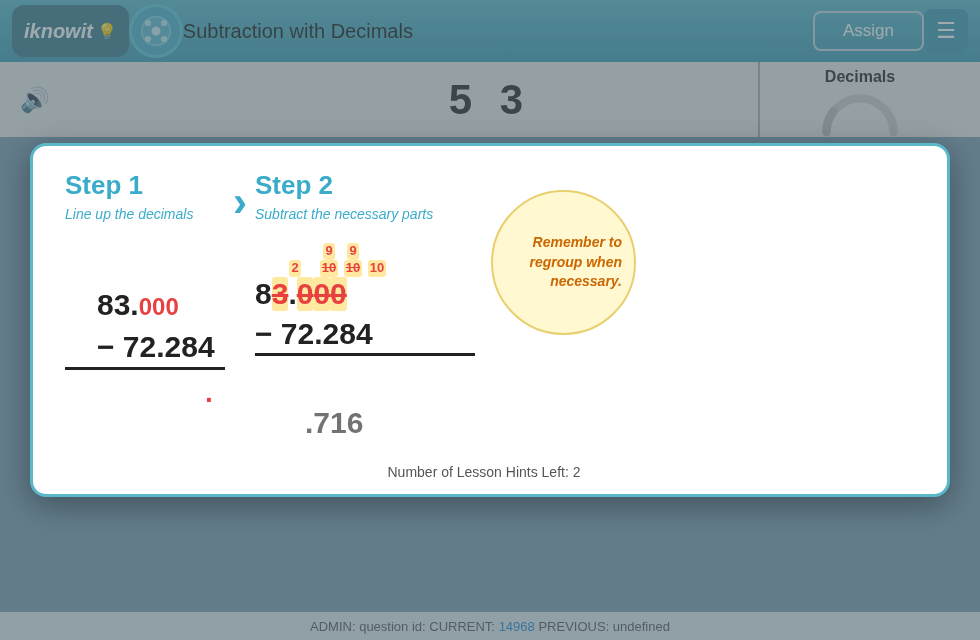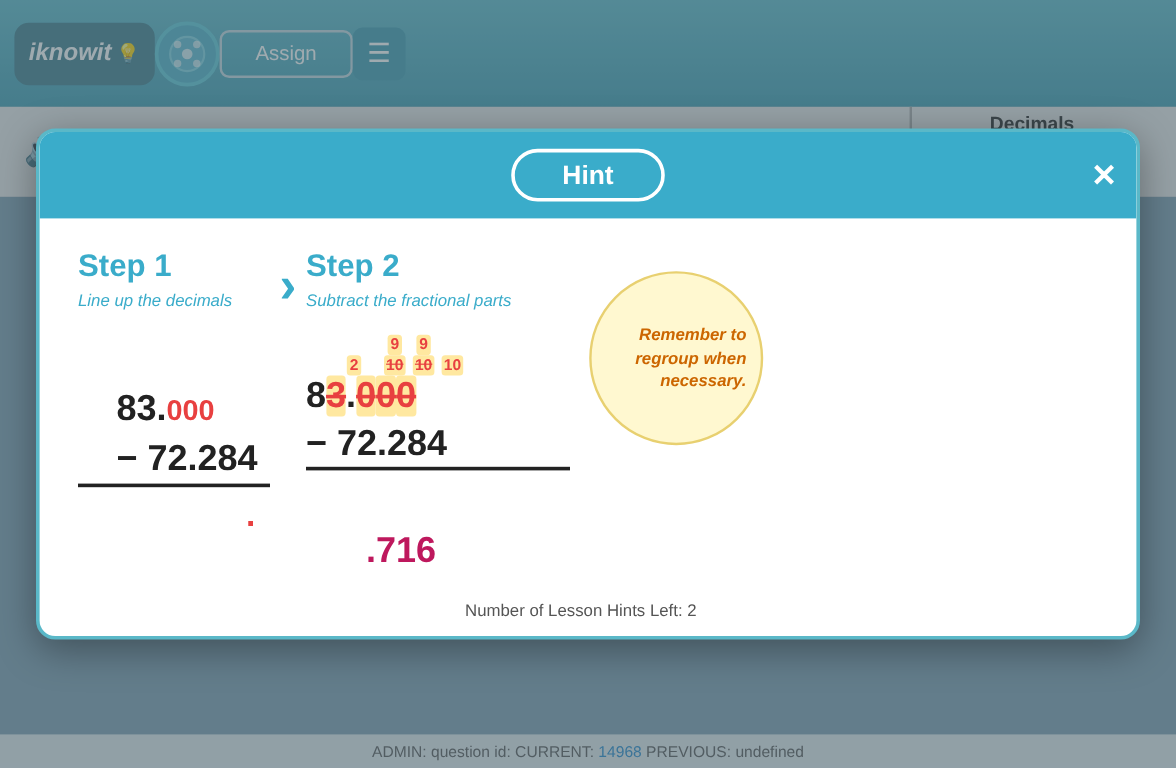--- a/index.html
+++ b/index.html
@@ -10,21 +10,21 @@
       background: #7a9baf;
       overflow: hidden;
       position: relative;
     }
 
     
     .header {
       display: flex;
       align-items: center;
       background: linear-gradient(to bottom, #5ab8c8, #3a9ab0);
-      height: 89px;
+      height: 62px;
       padding: 0 12px;
     }
     .logo-box {
       background: #3a7a8a;
       border-radius: 12px;
       padding: 6px 12px;
       display: flex;
       align-items: center;
       justify-content: center;
       height: 52px;
@@ -333,44 +333,41 @@
   <div class="film-icon">
     <svg viewBox="0 0 36 36" fill="none">
       <circle cx="18" cy="18" r="16" fill="#5ab8d0" stroke="#7ad0e0" stroke-width="2"></circle>
       <circle cx="18" cy="18" r="5" fill="#fff" opacity="0.7"></circle>
       <circle cx="9" cy="9" r="3.5" fill="#fff" opacity="0.6"></circle>
       <circle cx="27" cy="9" r="3.5" fill="#fff" opacity="0.6"></circle>
       <circle cx="9" cy="27" r="3.5" fill="#fff" opacity="0.6"></circle>
       <circle cx="27" cy="27" r="3.5" fill="#fff" opacity="0.6"></circle>
     </svg>
   </div>
+  <span class="lesson-title">Subtraction with Decimals</span>
   <button class="assign-btn">Assign</button>
   <button class="hamburger-btn">☰</button>
 </div>
 
 <div class="sub-header">
   <button class="speaker-btn">🔊</button>
   <span class="question-number">5 3</span>
   <div class="divider-line"></div>
   <div class="progress-section">
     <span class="progress-label">Decimals</span>
     <svg class="progress-arc" width="100" height="56" viewBox="0 0 100 56">
       <path d="M10,50 A40,40 0 0,1 90,50" fill="none" stroke="#ccc" stroke-width="10" stroke-linecap="round"></path>
       <path d="M10,50 A40,40 0 0,1 90,50" fill="none" stroke="#bbb" stroke-width="10" stroke-linecap="round" stroke-dasharray="126" stroke-dashoffset="100"></path>
     </svg>
   </div>
 </div>
 
 <div class="modal-overlay">
   <div class="modal">
 
-    <div class="modal-header">
-      <div class="modal-title-pill">Hint</div>
-      <button class="modal-close">✕</button>
-    </div>
 
     <div class="modal-body">
 
       <div class="step-box">
         <div class="step-heading">Step 1</div>
         <div class="step-desc">Line up the decimals</div>
 
         <div style="margin-top:24px;">
           <div class="math-block">
             <div class="above-row">
@@ -389,21 +386,21 @@
           </div>
         </div>
       </div>
 
       <div class="arrow-box">
         <span class="arrow-symbol">›</span>
       </div>
 
       <div class="step-box" style="min-width:220px;">
         <div class="step-heading">Step 2</div>
-        <div class="step-desc">Subtract the fractional parts</div>
+        <div class="step-desc">Subtract the necessary parts</div>
 
         <div style="margin-top:10px;">
 
           <div style="display:flex;align-items:flex-end;margin-left:10px;margin-bottom:0;min-height:44px;">
 
             <div class="char-col" style="min-width:20px;"></div>
 
             <div class="char-col" style="min-width:20px;">
               <span class="regroup-num">2</span>
             </div>
@@ -433,21 +430,21 @@
             <span style="color:#e84040;text-decoration:line-through;background:#ffe8a0;border-radius:3px;">0</span>
             <span style="color:#e84040;text-decoration:line-through;background:#ffe8a0;border-radius:3px;">0</span>
           </div>
 
           <div style="display:flex;align-items:baseline;font-size:30px;font-weight:bold;margin-top:6px;">
             <span style="color:#222;">− 72.284</span>
           </div>
           <div class="math-underline"></div>
 
           <div style="display:flex;align-items:baseline;font-size:30px;font-weight:bold;margin-top:6px;">
-            <span style="color:#be185d;margin-top:44px;">&nbsp;&nbsp;&nbsp;&nbsp;&nbsp;&nbsp;.716</span>
+            <span style="color:#737373;margin-top:44px;">&nbsp;&nbsp;&nbsp;&nbsp;&nbsp;&nbsp;.716</span>
           </div>
         </div>
       </div>
 
       <div class="remember-bubble">
         <span class="remember-text">Remember to regroup when necessary.</span>
       </div>
     </div>
 
     <div class="modal-footer">

